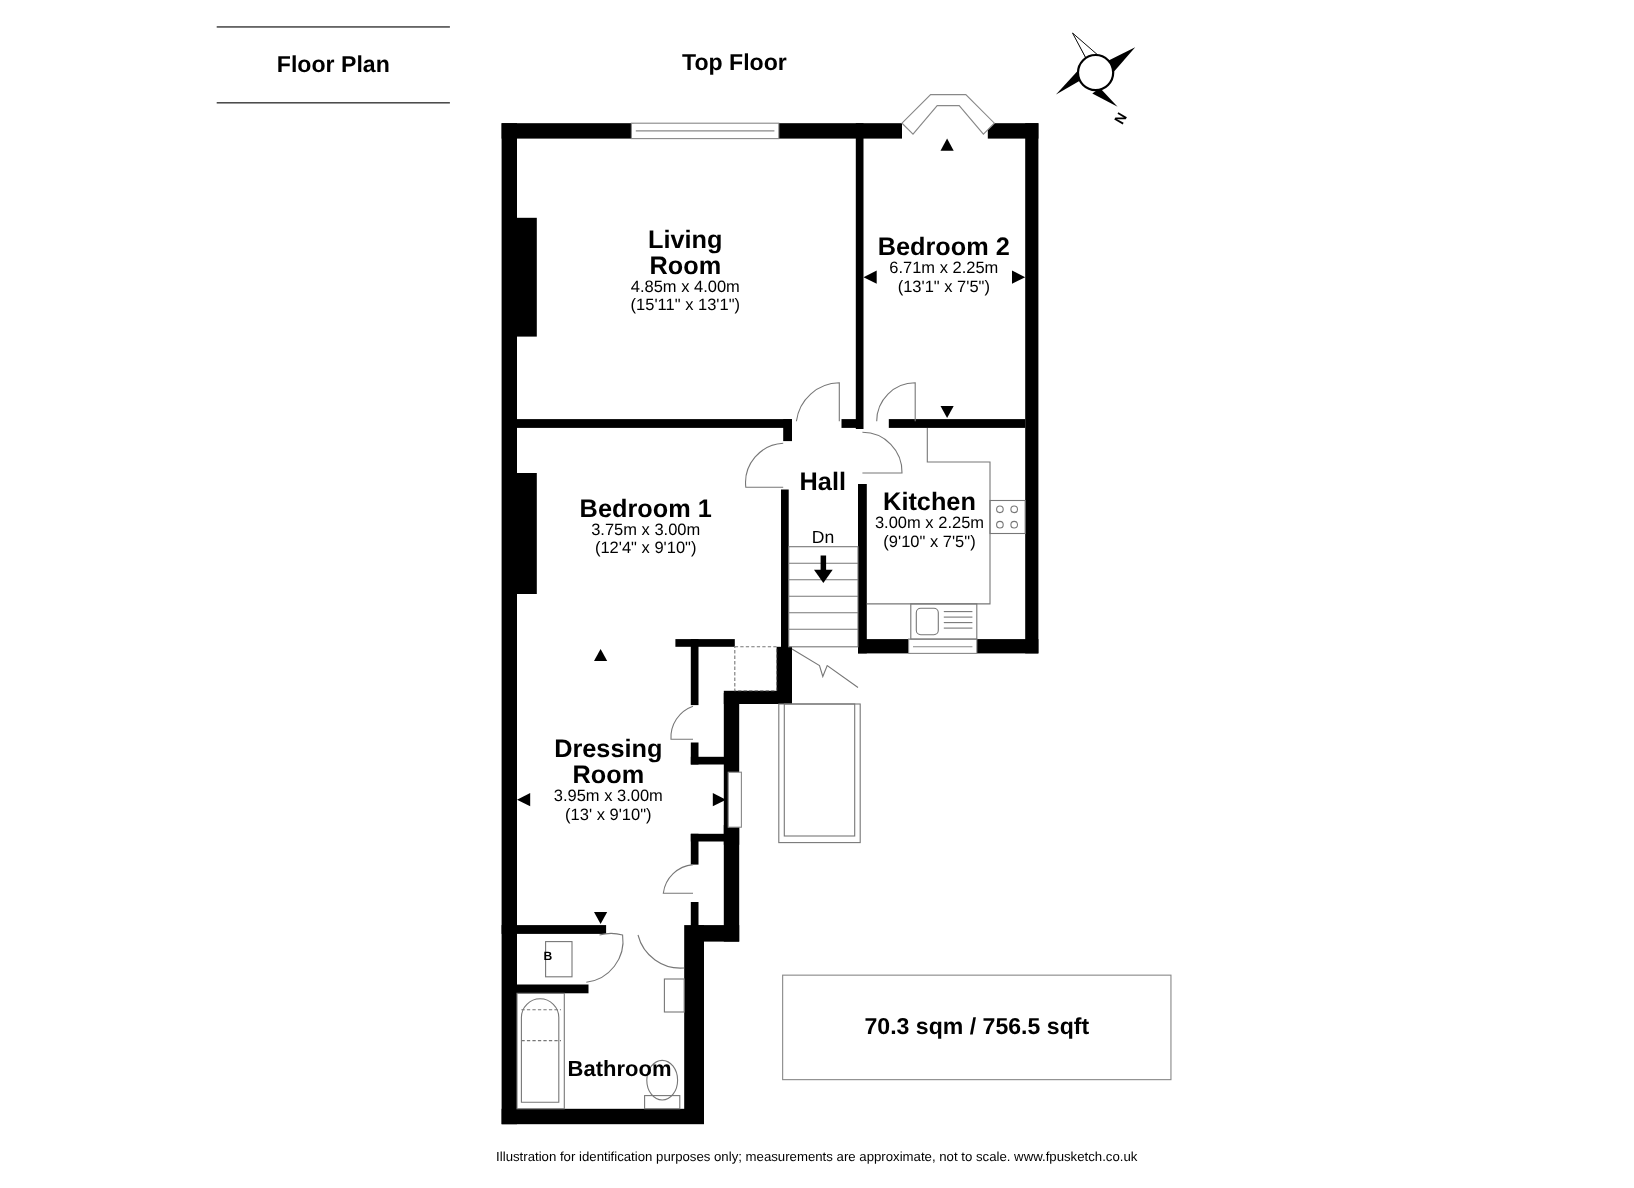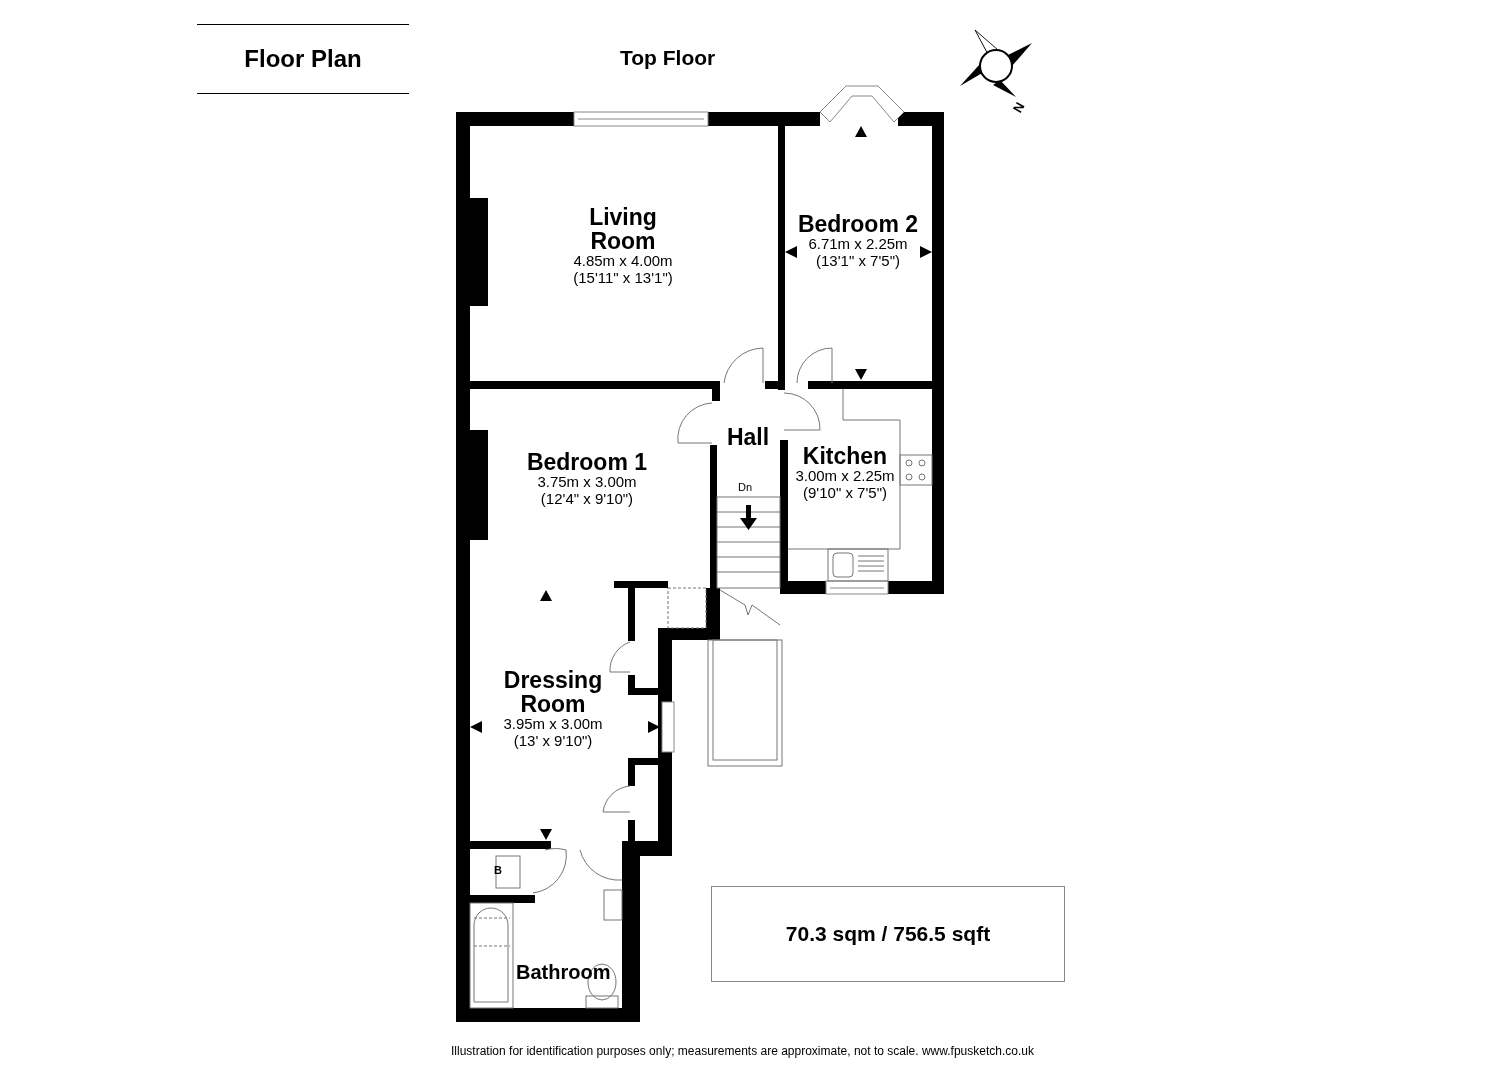--- a/index.html
+++ b/index.html
@@ -1,28 +1,28 @@
 <!DOCTYPE html>
 <html><head>
 <meta charset="utf-8">
 <style>
   html, body { margin:0; padding:0; background:#ffffff; }
   body { width:1485px; height:1080px; position:relative; overflow:hidden; font-family:"Liberation Sans", sans-serif; color:#000; }
   .title-block { position:absolute; left:197px; top:24px; width:212px; height:68px; border-top:1.5px solid #000; border-bottom:1.5px solid #000; display:flex; align-items:center; justify-content:center; }
-  .title-block span { font-weight:bold; font-size:24px; }
+  .title-block span { font-weight:bold; font-size:21px; }
   .floor-label { position:absolute; left:620px; top:46px; width:160px; text-align:left; font-weight:bold; font-size:21px; }
   .plan { position:absolute; left:0; top:0; }
   .room-label { position:absolute; text-align:center; line-height:1.05; }
   .room-label .name { font-weight:bold; font-size:23px; display:block; }
   .room-label .dim { font-size:15px; display:block; line-height:1.1; }
   .area-box { position:absolute; left:711px; top:886px; width:352px; height:94px; border:1.5px solid #888; display:flex; flex-direction:column; align-items:center; justify-content:center; }
   .area-box span { font-weight:bold; font-size:21px; line-height:1.25; }
   .footer { position:absolute; left:0; width:1485px; top:1044px; text-align:center; font-size:12px; line-height:1.2; }
   .footer span { display:block; }
-  .dn { position:absolute; left:738px; top:481px; font-size:11px; }
+  .dn { position:absolute; left:738px; top:481px; font-size:16px; }
   .boiler { position:absolute; left:494px; top:864px; font-weight:bold; font-size:11px; }
   .compass-n { position:absolute; left:1014px; top:100px; font-weight:bold; font-size:13px; transform:rotate(-60deg); }
 </style>
 </head>
 <body>
 
 <div class="title-block">
   <span>Floor Plan</span>
 </div>
 <div class="floor-label">Top Floor</div>

